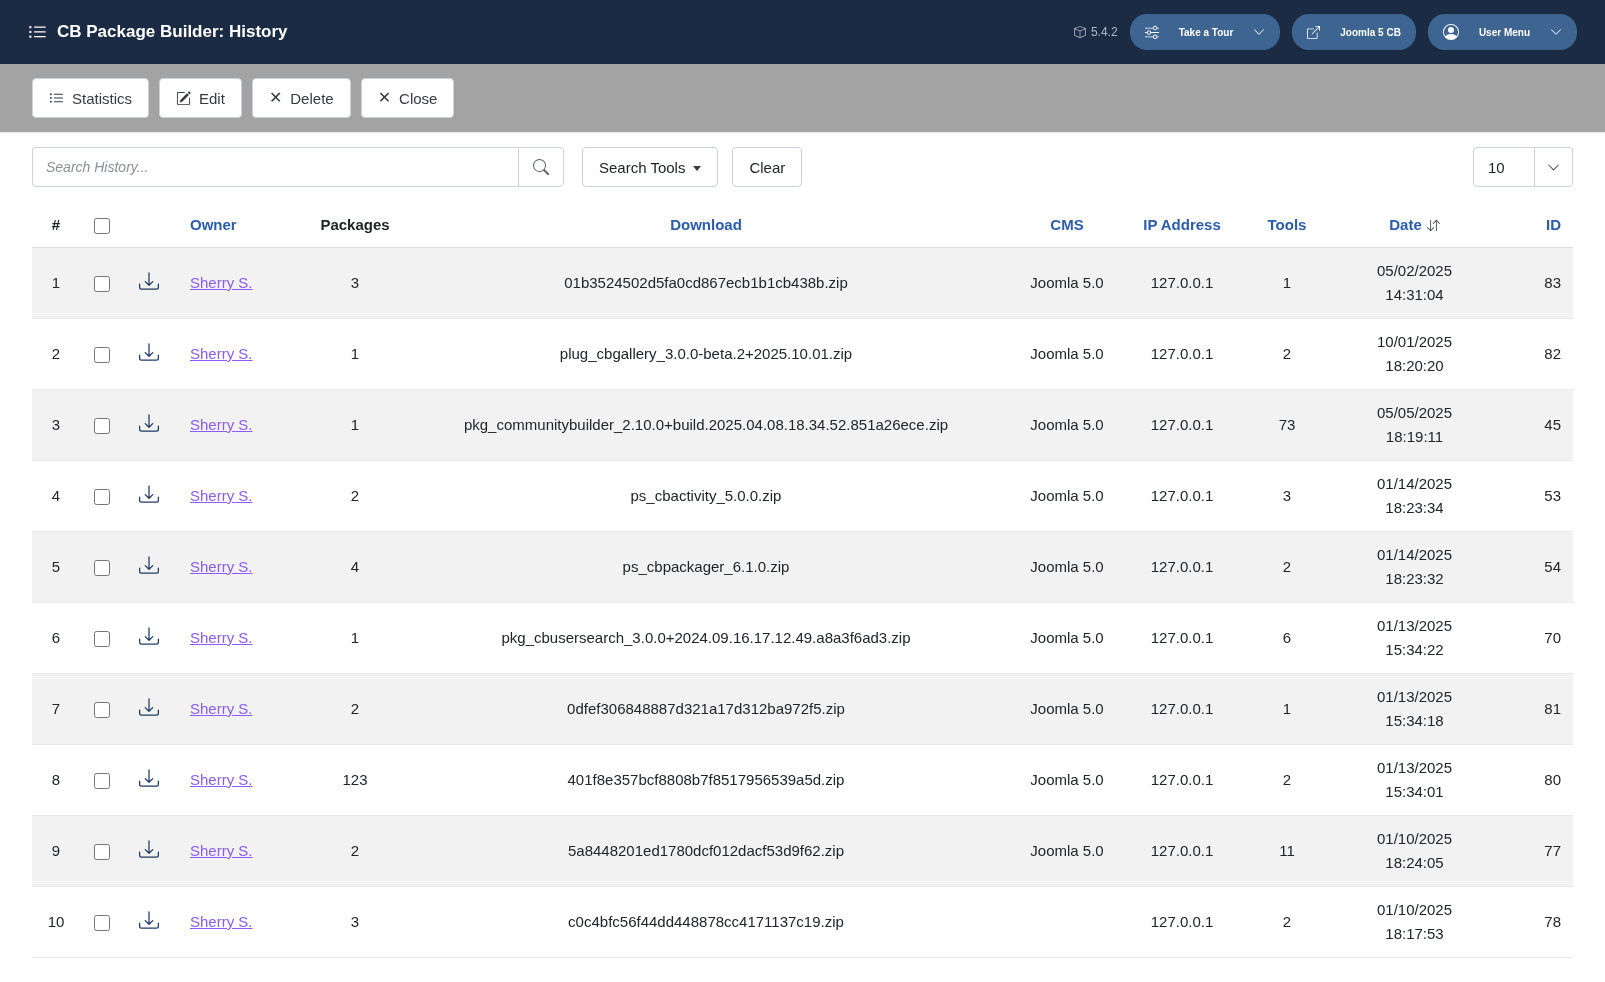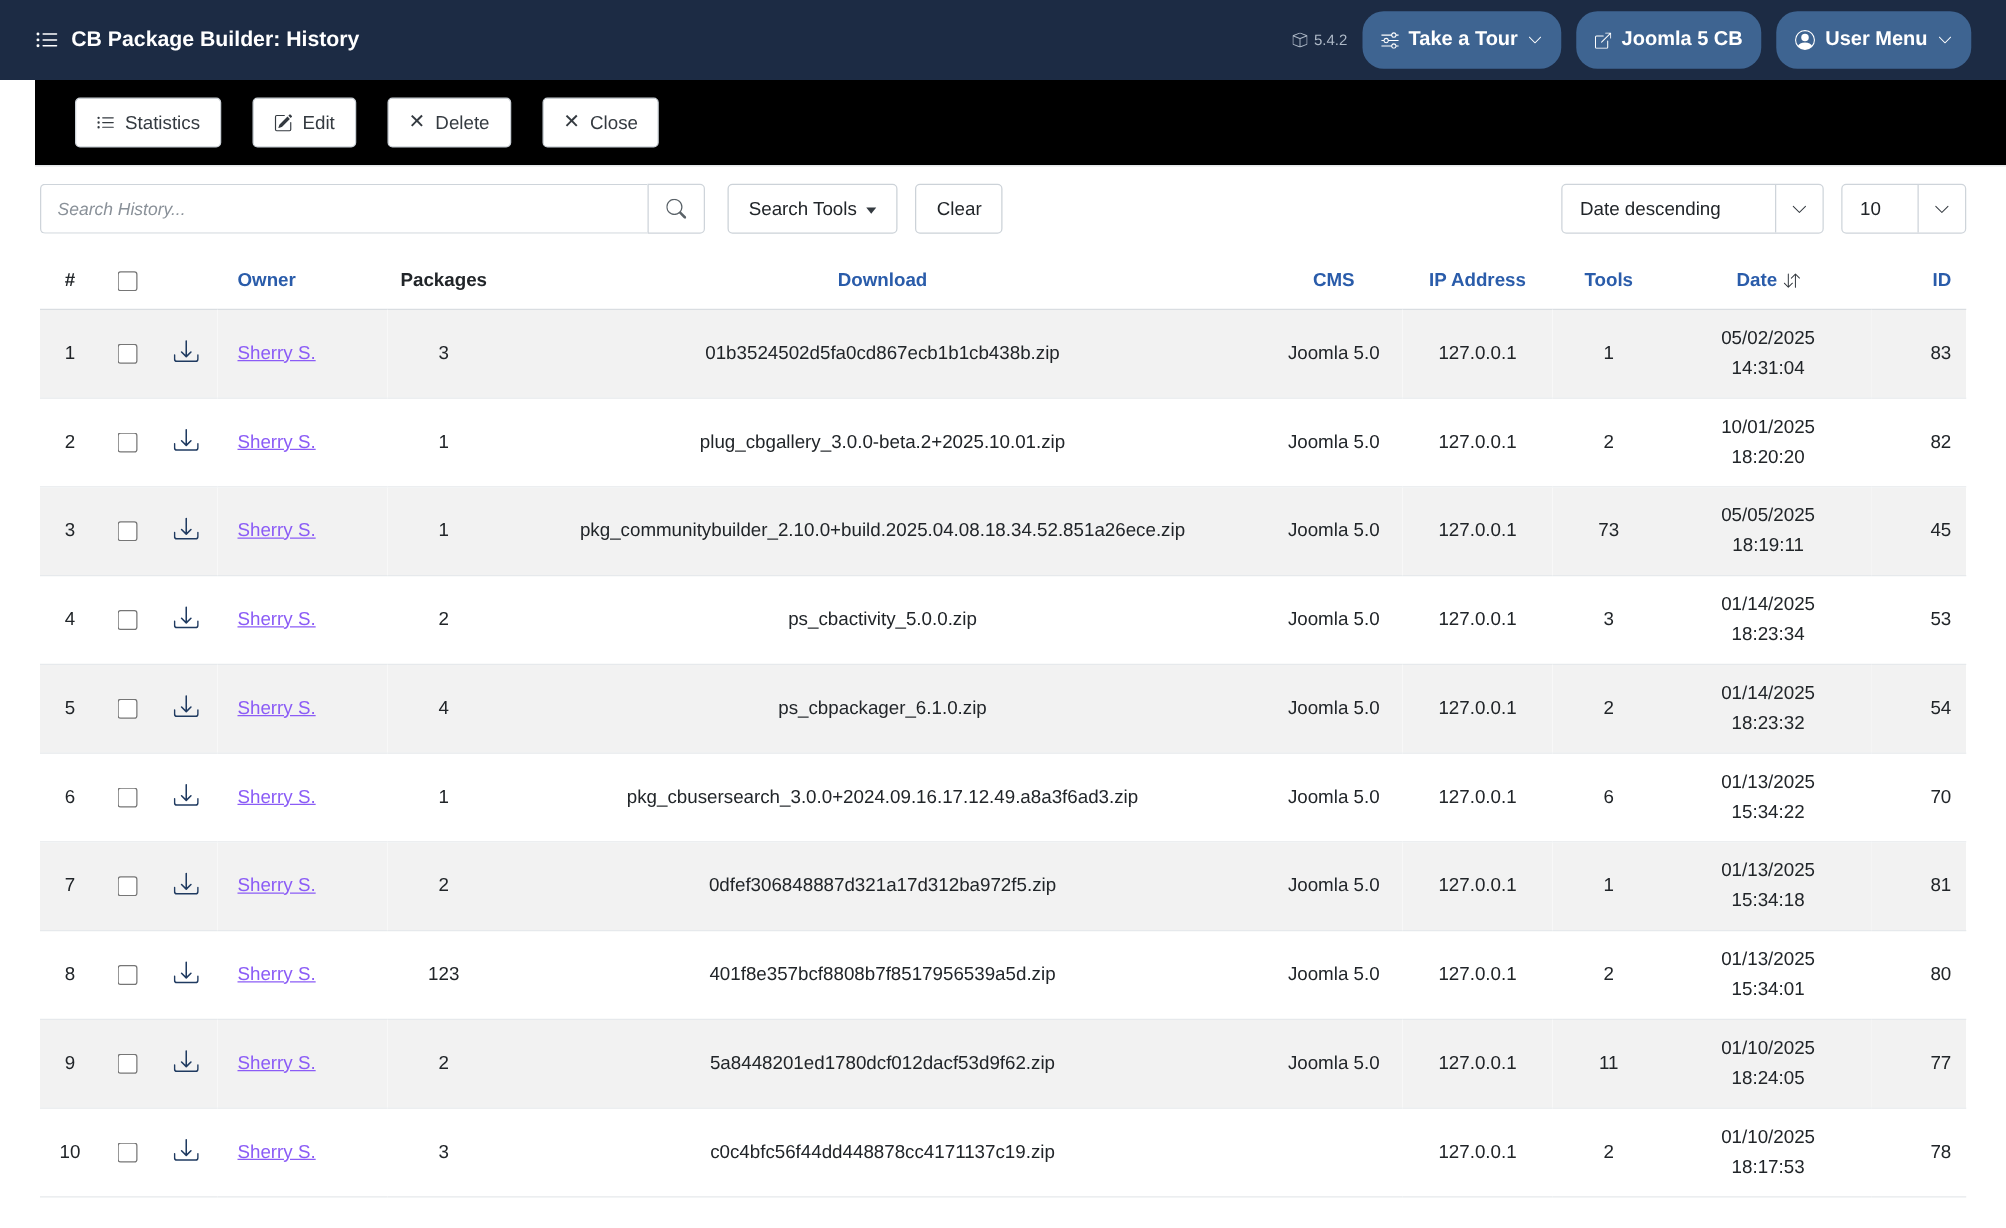--- a/index.html
+++ b/index.html
@@ -22,33 +22,32 @@
   }
   .nav-left { display: flex; align-items: center; gap: 10px; color: #fff; }
   .nav-title { font-size: 17px; font-weight: bold; color: #fff; }
   .nav-right { display: flex; align-items: center; gap: 12px; }
   .nav-version {
     color: #aeb9c7; font-size: 12px;
     display: flex; align-items: center; gap: 5px; margin-right: 0;
   }
   .pill {
     background: #3e6491; color: #fff; border: none; cursor: pointer;
-    border-radius: 17px; height: 46px; padding: 0 15px;
-    display: flex; align-items: center; gap: 8px;
-    font-family: inherit; font-size: 16px; font-weight: bold;
+    border-radius: 17px; height: 36px; padding: 0 15px;
+    display: flex; align-items: center; gap: 20px;
+    font-family: inherit; font-size: 10px; font-weight: bold;
   }
   .pill svg { flex: 0 0 auto; }
 
   
   .toolbar {
-    background: #000000;
+    background: #a3a3a3;
     padding: 14px 32px;
-    display: flex; gap: 25px;
+    display: flex; gap: 10px;
     border-bottom: 1px solid #e4e7ea;
-    margin-left: 28px;
   }
   .tb-btn {
     background: #fff; border: 1px solid #ccd2d8; border-radius: 4px;
     height: 40px; padding: 0 16px; cursor: pointer;
     display: flex; align-items: center; gap: 8px;
     font-family: inherit; font-size: 15px; color: #343a40;
   }
   .tb-btn svg { flex: 0 0 auto; }
   .x-glyph { font-size: 16px; color: #343a40; line-height: 1; }
 
@@ -223,28 +222,20 @@
     </div>
     <button class="btn-plain search-tools">
       <span>Search Tools</span>
       <span class="caret-down"></span>
     </button>
     <button class="btn-plain clear">
       <span>Clear</span>
     </button>
 
     <div class="right-filters">
-      <div class="select-box sort-select">
-        <span class="select-value">Date descending</span>
-        <span class="select-chevron">
-          <svg width="13" height="13" viewBox="0 0 16 16" fill="#343a40">
-              <path fill-rule="evenodd" d="M1.646 4.646a.5.5 0 0 1 .708 0L8 10.293l5.646-5.647a.5.5 0 0 1 .708.708l-6 6a.5.5 0 0 1-.708 0l-6-6a.5.5 0 0 1 0-.708z"></path>
-            </svg>
-        </span>
-      </div>
       <div class="select-box limit-select">
         <span class="select-value">10</span>
         <span class="select-chevron">
           <svg width="13" height="13" viewBox="0 0 16 16" fill="#343a40">
               <path fill-rule="evenodd" d="M1.646 4.646a.5.5 0 0 1 .708 0L8 10.293l5.646-5.647a.5.5 0 0 1 .708.708l-6 6a.5.5 0 0 1-.708 0l-6-6a.5.5 0 0 1 0-.708z"></path>
             </svg>
         </span>
       </div>
     </div>
   </div>

